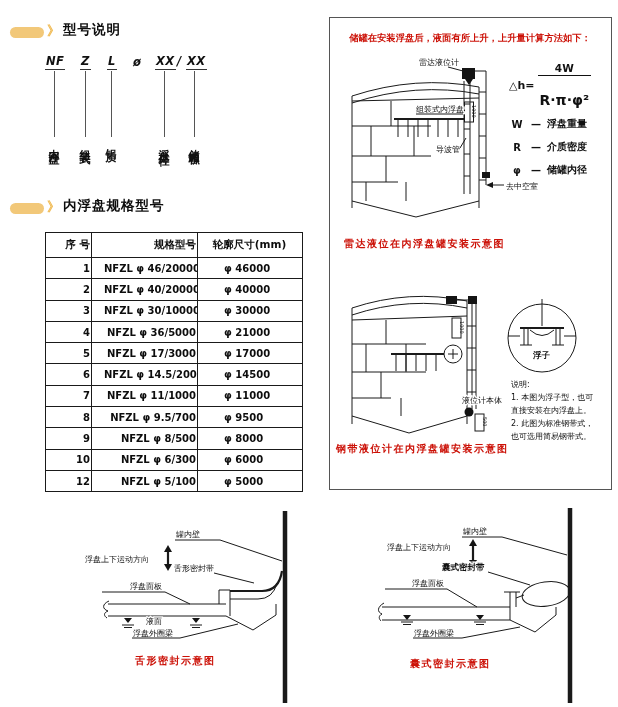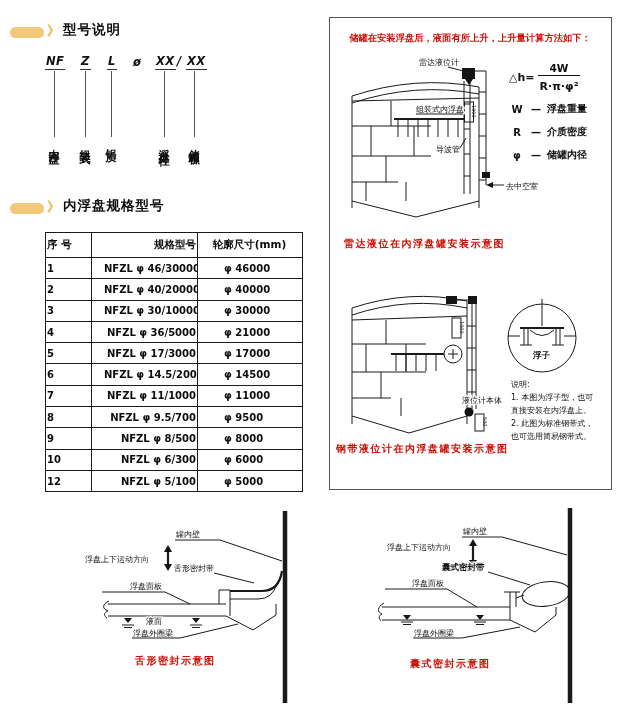--- a/index.html
+++ b/index.html
@@ -14,34 +14,34 @@
   .code-char{position:absolute;font-size:11.5px;font-weight:bold;letter-spacing:.5px;font-style:italic;}
   .code-char.u{border-bottom:1.6px solid #333;padding:0 1px 1px;}
   .drop{position:absolute;width:1px;background:#555;}
   .vlabel{position:absolute;writing-mode:vertical-rl;text-orientation:upright;
           font-size:11px;font-weight:bold;letter-spacing:2px;line-height:1;}
   
   table.spec{position:absolute;left:45px;top:232px;width:257px;border-collapse:collapse;table-layout:fixed;}
   table.spec th,table.spec td{border:1px solid #1a1a1a;font-weight:bold;color:#0d0d0d;overflow:hidden;white-space:nowrap;}
   table.spec th{font-size:10.5px;height:22px;}
   table.spec td{font-size:10px;height:18.3px;}
-  .c-idx{text-align:left;}
+  .c-idx{text-align:right;}
   .c-model{text-align:right;padding-left:12px;margin-top:11px;}
   .c-size{text-align:left;padding-left:26px;}
   th.c-size{text-align:center;padding-left:0;}
   
   .panel{position:absolute;left:329px;top:17px;width:281px;height:471px;border:1px solid #555;background:#fff;}
   .panel-title{position:absolute;left:5px;top:14px;width:270px;text-align:center;
                color:#cc1208;font-size:9.3px;font-weight:bold;}
   .red-cap{position:absolute;color:#cc1208;font-size:10px;font-weight:bold;letter-spacing:1.5px;}
   .formula{position:absolute;left:179px;top:44px;width:100px;font-weight:bold;}
   .f-top{display:flex;align-items:center;font-size:11px;}
   .frac{margin-left:3px;text-align:center;}
   .frac .num{font-size:10.5px;padding:0 4px 1px;}
-  .frac .den{border-top:1.5px solid #111;font-size:11px;padding:4px 2px 0;}
+  .frac .den{border-top:1.5px solid #111;font-size:14px;padding:16px 2px 0;}
   .f-row{display:flex;align-items:center;margin-top:9px;font-size:10px;}
   .f-sym{width:16px;text-align:center;}
   .f-dash{width:22px;text-align:center;}
   .notes{position:absolute;left:181px;top:361px;width:96px;font-size:8px;line-height:1.62;font-weight:500;color:#111;}
   
   svg{position:absolute;overflow:visible;}
   svg path,svg line,svg circle,svg rect.o,svg ellipse,svg polyline{fill:none;stroke:#1a1a1a;stroke-width:1;}
   svg .thick{stroke-width:2.2;}
   svg .wall{stroke-width:4.5;}
   svg text{fill:#111;font-family:"DejaVu Sans",sans-serif;}
@@ -93,21 +93,21 @@
   <thead>
     <tr>
       <th class="c-idx">序  号</th>
       <th class="c-model">规格型号</th>
       <th class="c-size">轮廓尺寸(mm)</th>
     </tr>
   </thead>
   <tbody>
       <tr>
         <td class="c-idx">1</td>
-        <td class="c-model">NFZL φ 46/30000</td>
+        <td class="c-model">NFZL φ 46/20000</td>
         <td class="c-size">φ 46000</td>
       </tr>
       <tr>
         <td class="c-idx">2</td>
         <td class="c-model">NFZL φ 40/20000</td>
         <td class="c-size">φ 40000</td>
       </tr>
       <tr>
         <td class="c-idx">3</td>
         <td class="c-model">NFZL φ 30/10000</td>

